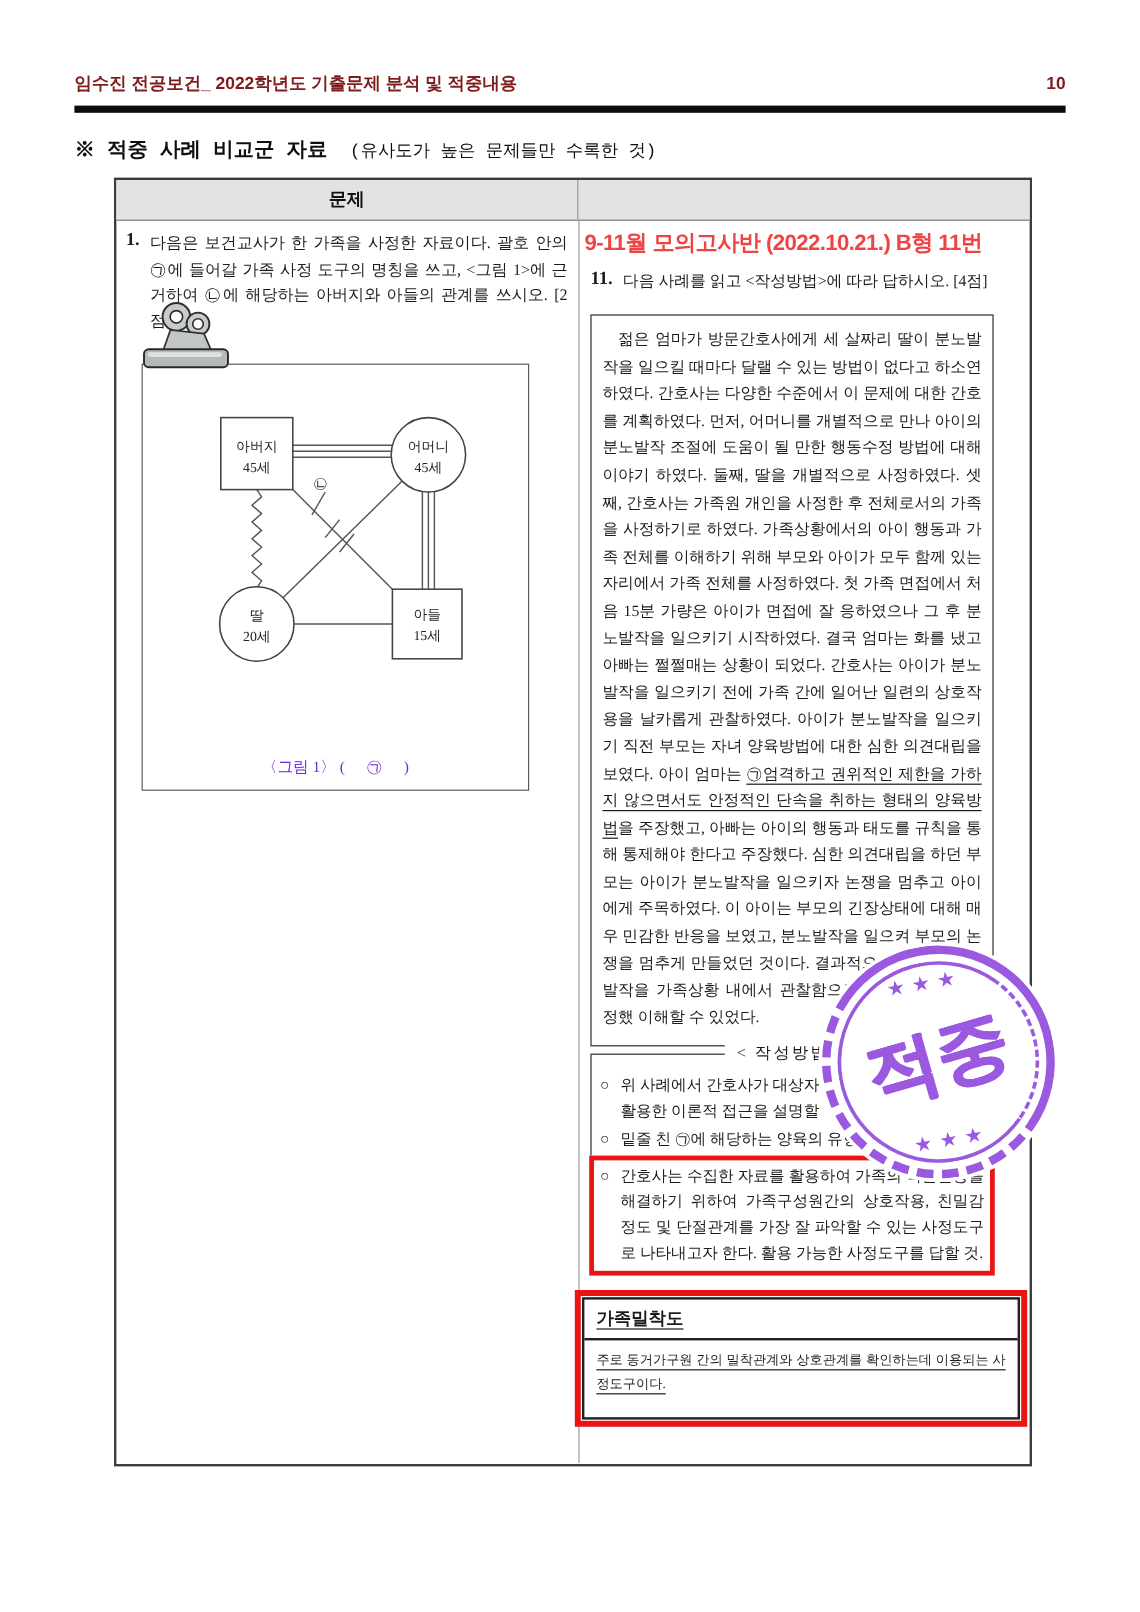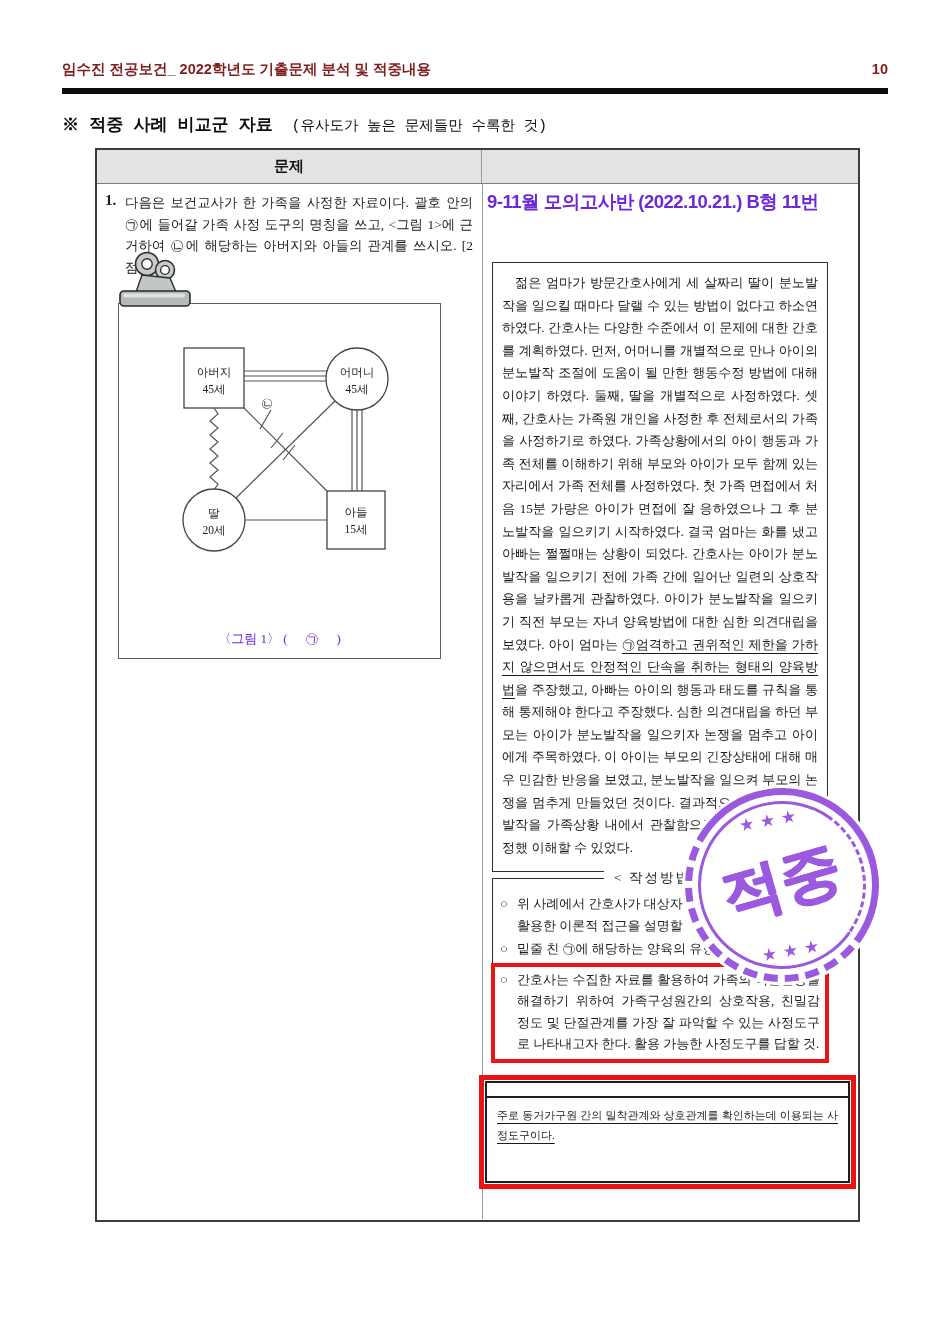--- a/index.html
+++ b/index.html
@@ -32,21 +32,21 @@
   .q-num { width:20px; font-size:15px; font-weight:700; }
   .q-text { flex:1; font-size:13.4px; line-height:1.62; text-align:justify; word-break:break-all; }
   .fig-frame { position:absolute; left:21px; top:119px; width:323px; height:356px;
                border:1.5px solid #5d5d5d; background:#fff; }
   .clip { position:absolute; left:20px; top:60px; width:80px; height:75px; z-index:3; }
   .fig-caption { position:absolute; left:0; right:0; bottom:10px; text-align:center; font-size:13px; color:#6d28d9; }
   .fig-caption .mark { margin:0 18px; }
   
   .hit-title { position:absolute; left:390px; top:5px; width:370px;
                font-family:"Liberation Sans","DejaVu Sans",sans-serif;
-               font-size:18.5px; font-weight:800; color:#6d28d9; letter-spacing:-0.5px; }
+               font-size:18.5px; font-weight:800; color:#ef4444; letter-spacing:-0.5px; }
   .hit-q { position:absolute; left:395px; top:40px; width:340px; display:flex; }
   .hit-q .n { width:27px; font-size:15.5px; font-weight:700; }
   .hit-q .t { flex:1; font-size:13.2px; line-height:1.5; }
   .case-box { position:absolute; left:395px; top:78px; width:336px; height:610px;
               border:1.6px solid #2e2e2e; padding:9px 9px; background:#fff; }
   .case-text { font-size:13.1px; line-height:22.6px; text-align:justify; word-break:break-all; text-indent:1em; color:#1a1a1a; }
   .case-text u { text-underline-offset:4px; text-decoration-thickness:1.3px; }
   .guide-box { position:absolute; left:395px; top:694px; width:336px; min-height:182px;
                border:1.6px solid #2e2e2e; padding:14px 7px 6px; background:#fff; }
   .guide-legend { position:absolute; top:-10px; left:50%; transform:translateX(-50%);
@@ -171,20 +171,24 @@
           </g>
           <text x="148" y="103" font-size="12.5">㉡</text>
         </svg>
         <div class="fig-caption">
           <span>〈그림 1〉 (</span><span class="mark">㉠</span><span>)</span>
         </div>
       </div>
 
       <div class="hit-title">9-11월 모의고사반 (2022.10.21.) B형 11번</div>
 
+      <div class="hit-q">
+        <div class="n">11.</div>
+        <div class="t">다음 사례를 읽고 &lt;작성방법&gt;에 따라 답하시오. [4점]</div>
+      </div>
 
       <div class="case-box">
         <div class="case-text"><span>젊은 엄마가 방문간호사에게 세 살짜리 딸이 분노발작을 일으킬 때마다 달랠 수 있는 방법이 없다고 하소연하였다. 간호사는 다양한 수준에서 이 문제에 대한 간호를 계획하였다. 먼저, 어머니를 개별적으로 만나 아이의 분노발작 조절에 도움이 될 만한 행동수정 방법에 대해 이야기 하였다. 둘째, 딸을 개별적으로 사정하였다. 셋째, 간호사는 가족원 개인을 사정한 후 전체로서의 가족을 사정하기로 하였다. 가족상황에서의 아이 행동과 가족 전체를 이해하기 위해 부모와 아이가 모두 함께 있는 자리에서 가족 전체를 사정하였다. 첫 가족 면접에서 처음 15분 가량은 아이가 면접에 잘 응하였으나 그 후 분노발작을 일으키기 시작하였다. 결국 엄마는 화를 냈고 아빠는 쩔쩔매는 상황이 되었다. 간호사는 아이가 분노발작을 일으키기 전에 가족 간에 일어난 일련의 상호작용을 날카롭게 관찰하였다. 아이가 분노발작을 일으키기 직전 부모는 자녀 양육방법에 대한 심한 의견대립을 보였다. 아이 엄마는 </span><u>㉠엄격하고 권위적인 제한을 가하지 않으면서도 안정적인 단속을 취하는 형태의 양육방법</u><span>을 주장했고, 아빠는 아이의 행동과 태도를 규칙을 통해 통제해야 한다고 주장했다. 심한 의견대립을 하던 부모는 아이가 분노발작을 일으키자 논쟁을 멈추고 아이에게 주목하였다. 이 아이는 부모의 긴장상태에 대해 매우 민감한 반응을 보였고, 분노발작을 일으켜 부모의 논쟁을 멈추게 만들었던 것이다. 결과적으로 아이의 분노발작을 가족상황 내에서 관찰함으로써 개인적으로 사정했 </span><span>이해할 수 있었다.</span></div>
       </div>
 
       <div class="guide-box">
         <div class="guide-legend">&lt; 작성방법 &gt;</div>
         <div class="g-item">
           <span class="b">○</span>
           <span class="tx"><span>위 사례에서 간호사가 대상자</span><br><span>활용한 이론적 접근을 설명할</span></span>
@@ -196,20 +200,21 @@
         <div class="hl-box">
           <div class="g-item">
             <span class="b">○</span>
             <span class="tx">간호사는 수집한 자료를 활용하여 가족의 역할갈등을 해결하기 위하여 가족구성원간의 상호작용, 친밀감 정도 및 단절관계를 가장 잘 파악할 수 있는 사정도구로 나타내고자 한다. 활용 가능한 사정도구를 답할 것.</span>
           </div>
         </div>
       </div>
 
       <div class="note-red">
         <div class="note-inner">
+          <div class="note-title">가족밀착도</div>
           <hr class="note-div">
           <div class="note-body">주로 동거가구원 간의 밀착관계와 상호관계를 확인하는데 이용되는 사정도구이다.</div>
         </div>
       </div>
 
       <div class="stamp">
         <div class="ring-o"></div>
         <div class="ring-i"></div>
         <div class="stars top">★★★</div>
         <div class="word">적중</div>

